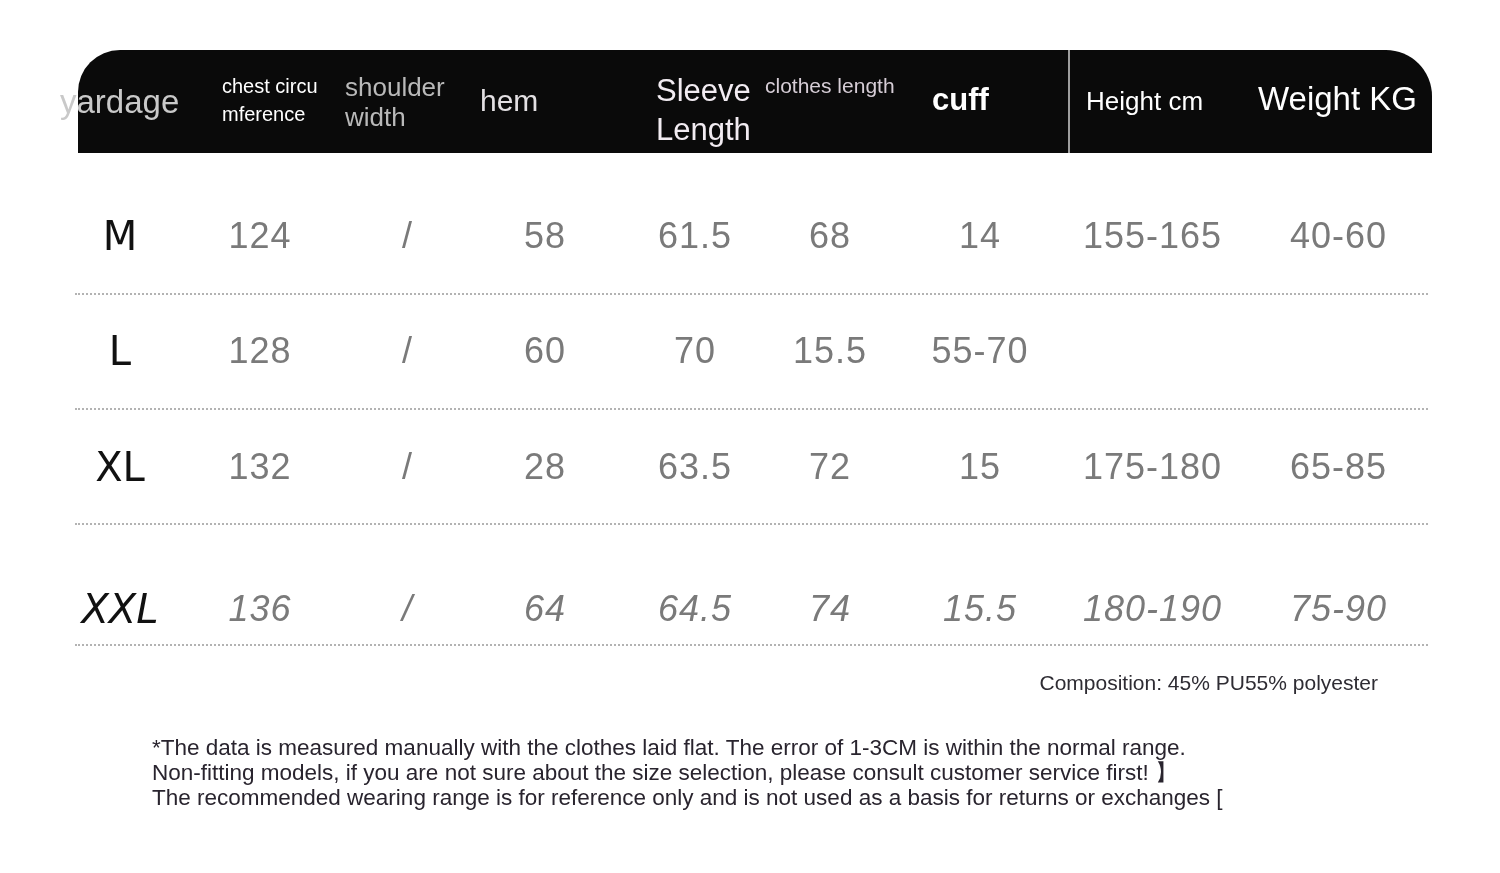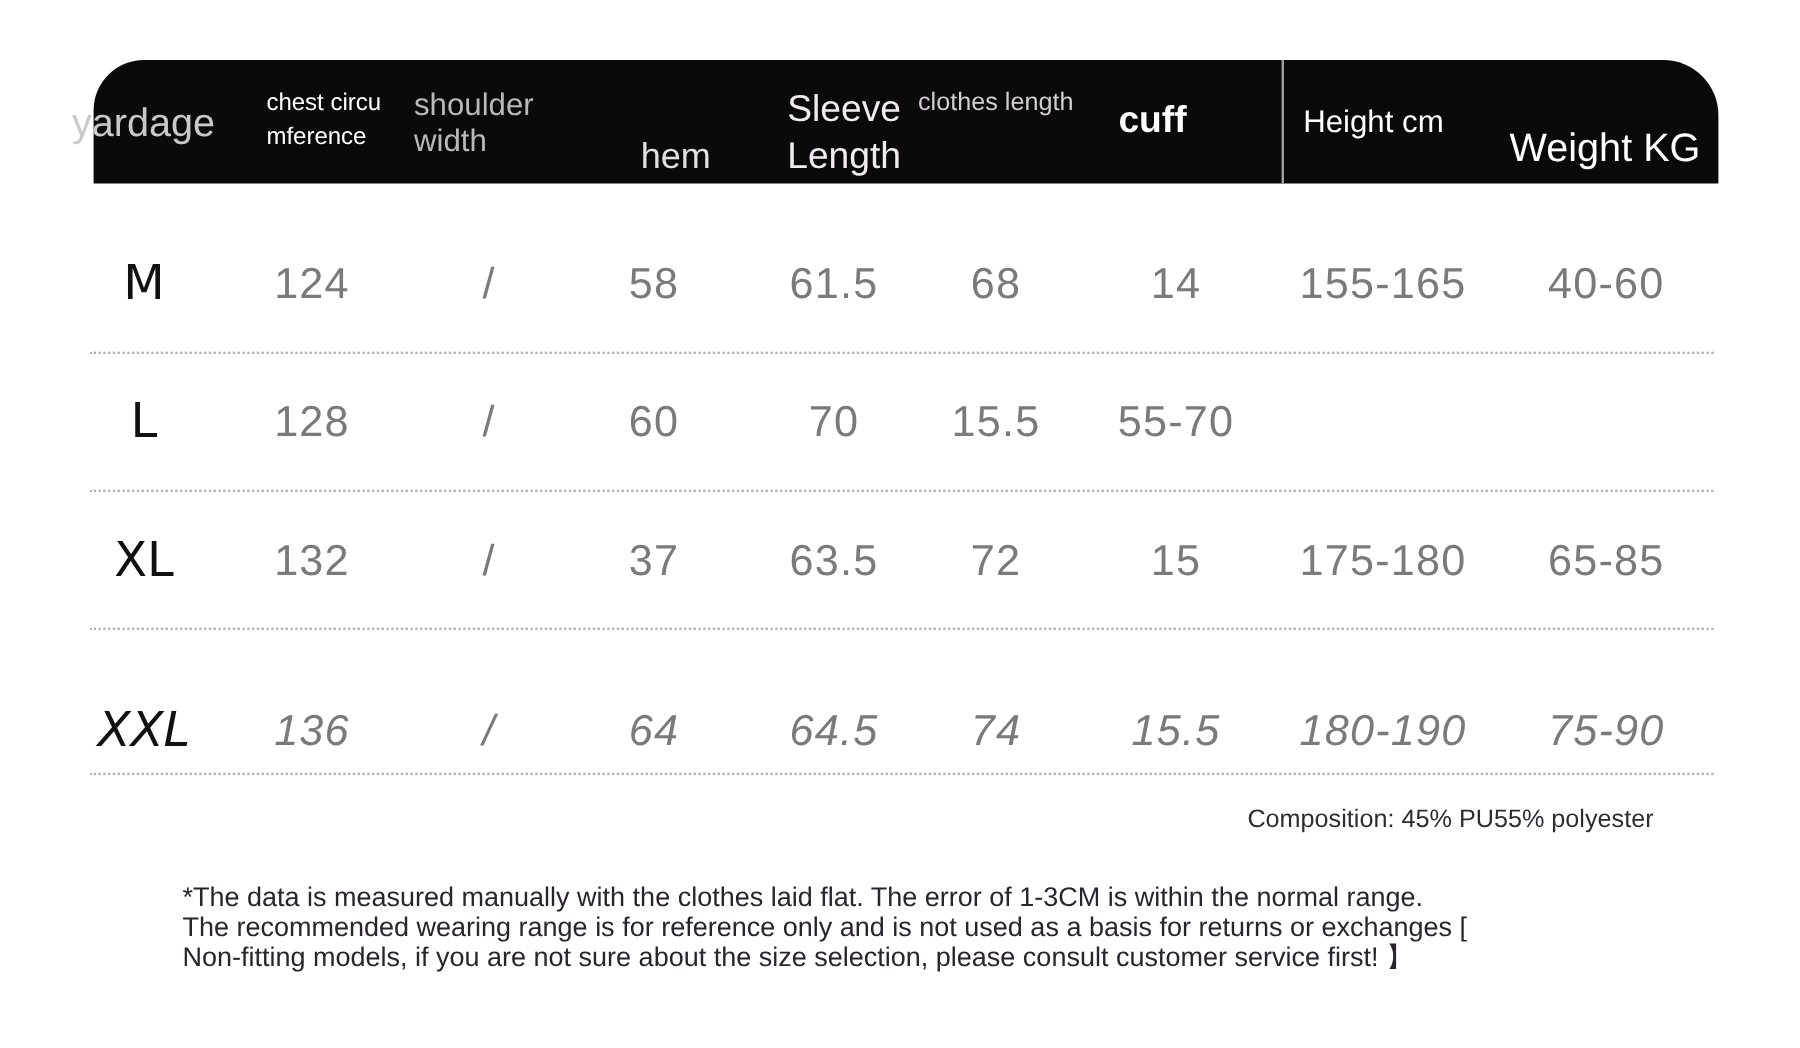--- a/index.html
+++ b/index.html
@@ -25,26 +25,26 @@
   .header-divider {
     position: absolute;
     left: 990px; top: 0;
     width: 2px; height: 103px;
     background: #9e9e9e;
   }
   .hlabel { position: absolute; white-space: pre-line; }
   .h-yardage  { left: 60px;  top: 83px;  font-size: 33px; color: #c9c9c9; }
   .h-chest    { left: 222px; top: 72px;  width: 112px; font-size: 20px; line-height: 1.42; color: #ffffff; word-break: break-all; }
   .h-shoulder { left: 345px; top: 72px;  width: 126px; font-size: 26px; line-height: 1.16; color: #b9b9b9; }
-  .h-hem      { left: 534px; top: 84px;  font-size: 30px; color: #e3e0e3; margin-top: 30px; }
+  .h-hem      { left: 480px; top: 84px;  font-size: 30px; color: #e3e0e3; }
   .h-sleeve   { left: 628px; top: 71px;  width: 126px; font-size: 31px; line-height: 1.27; color: #f2ecf2; margin-left: 28px; }
   .h-clothes  { left: 765px; top: 73px;  width: 136px; font-size: 21px; line-height: 1.27; color: #d6cdd6; }
   .h-cuff     { left: 932px; top: 82px;  font-size: 31px; font-weight: bold; color: #ffffff; }
   .h-height   { left: 1086px; top: 86px; font-size: 26px; color: #ffffff; }
-  .h-weight   { left: 1180px; top: 30px; font-size: 33px; color: #ffffff; white-space: nowrap; margin-top: 24px; } 
+  .h-weight   { left: 1180px; top: 30px; font-size: 33px; color: #ffffff; white-space: nowrap; } 
 
   
   .row {
     position: absolute;
     left: 75px;
     width: 1357px;
     height: 64px;
     display: grid;
     grid-template-columns: 90px 190px 105px 170px 130px 140px 160px 185px 187px;
     align-items: center;
@@ -131,21 +131,21 @@
     <div class="cell">70</div>
     <div class="cell">15.5</div>
     <div class="cell">55-70</div>
   </div>
   <div class="sep sep-2"></div>
 
   <div class="row row-xl">
     <div class="cell size">XL</div>
     <div class="cell">132</div>
     <div class="cell">/</div>
-    <div class="cell">37</div>
+    <div class="cell">28</div>
     <div class="cell">63.5</div>
     <div class="cell">72</div>
     <div class="cell">15</div>
     <div class="cell">175-180</div>
     <div class="cell">65-85</div>
   </div>
   <div class="sep sep-3"></div>
 
   <div class="row row-xxl">
     <div class="cell size">XXL</div>
@@ -156,17 +156,17 @@
     <div class="cell">74</div>
     <div class="cell">15.5</div>
     <div class="cell">180-190</div>
     <div class="cell">75-90</div>
   </div>
   <div class="sep sep-4"></div>
 
   <div class="composition">Composition: 45% PU55% polyester</div>
   <div class="footnote">
     <div>*The data is measured manually with the clothes laid flat. The error of 1-3CM is within the normal range.</div>
+    <div>Non-fitting models, if you are not sure about the size selection, please consult customer service first! 】</div>
     <div>The recommended wearing range is for reference only and is not used as a basis for returns or exchanges [</div>
-    <div>Non-fitting models, if you are not sure about the size selection, please consult customer service first! 】</div>
   </div>
 
 </div>
 
 </body></html>

